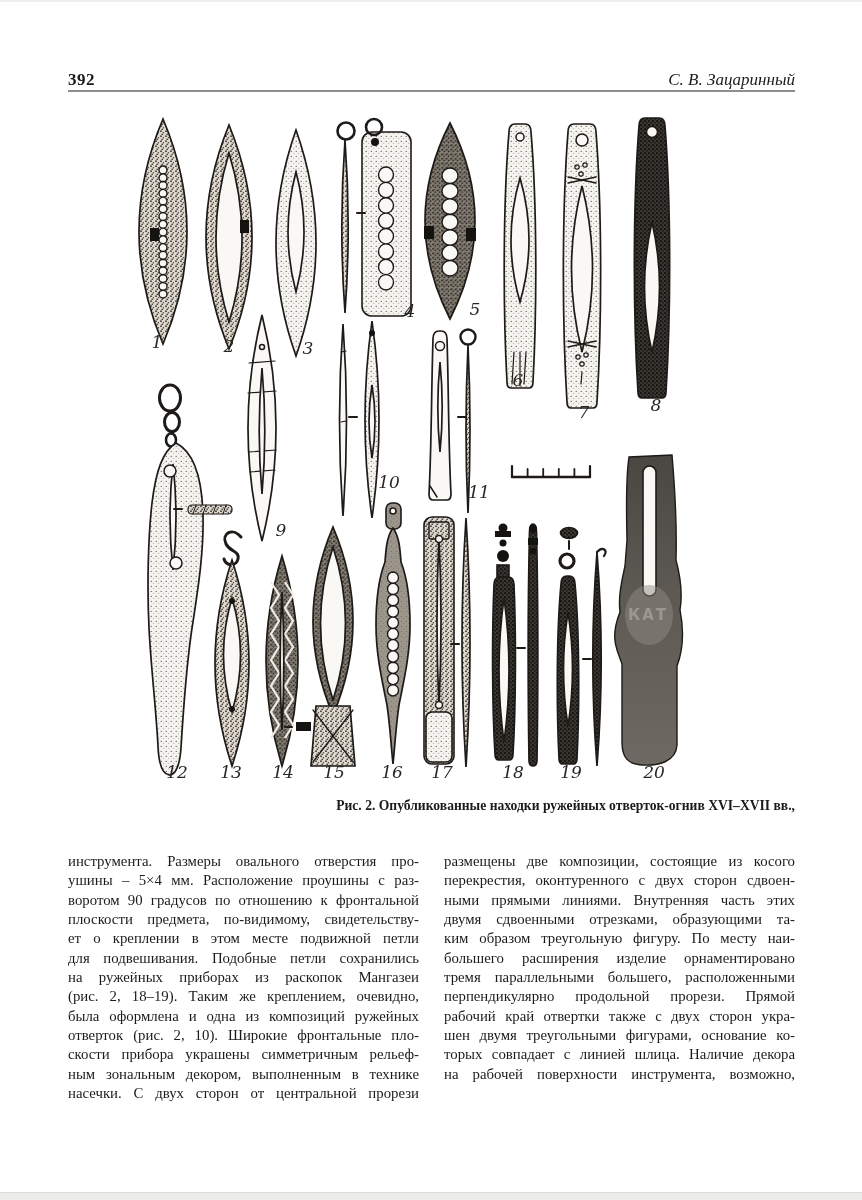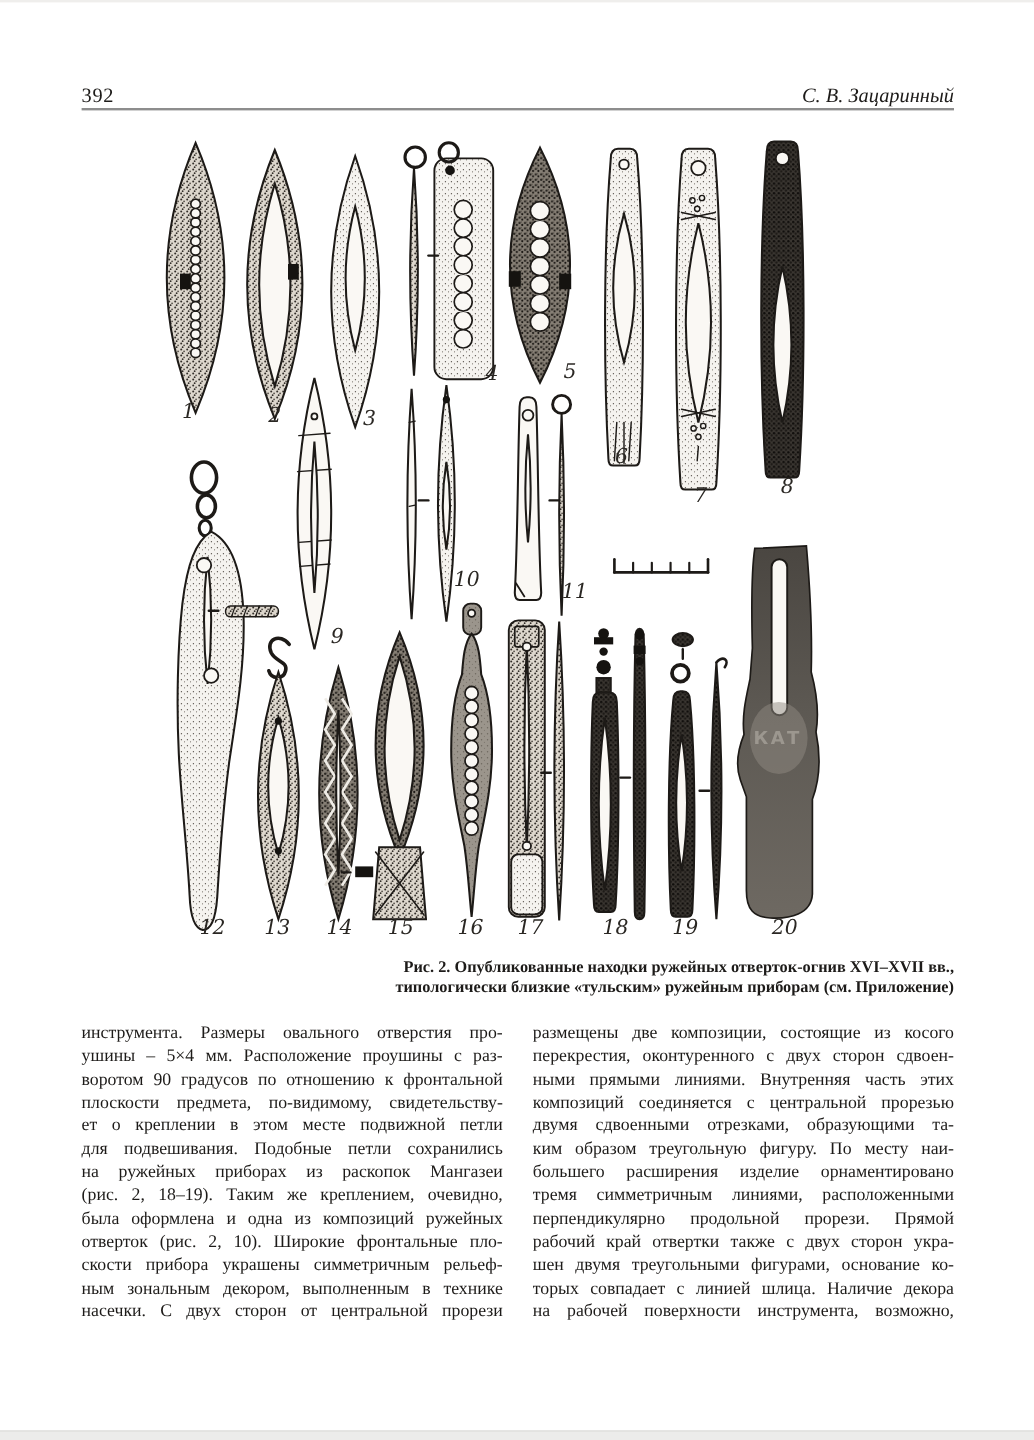--- a/index.html
+++ b/index.html
@@ -1,20 +1,20 @@
 <!DOCTYPE html>
 <html><head>
 <meta charset="utf-8">
 <style>
   html,body{margin:0;padding:0;background:#ffffff;}
   .page{position:relative;width:862px;height:1200px;background:#ffffff;overflow:hidden;
         font-family:"Liberation Serif", serif;color:#1d1b19;}
   .edge-top{position:absolute;left:0;top:0;width:862px;height:2px;background:#efeeec;}
   .edge-bottom{position:absolute;left:0;top:1192px;width:862px;height:8px;background:#ececea;border-top:1px solid #dcdcda;}
-  .hdr-num{position:absolute;left:68px;top:70px;font-size:17px;font-weight:normal;letter-spacing:.5px;}
+  .hdr-num{position:absolute;left:68px;top:70px;font-size:17px;font-weight:bold;letter-spacing:.5px;}
   .hdr-author{position:absolute;right:67px;top:70px;font-size:17px;font-style:italic;}
   .hdr-rule{position:absolute;left:68px;top:90px;width:727px;height:2px;background:#8d8d8d;}
   .figure-layer{position:absolute;left:0;top:0;width:862px;height:1200px;pointer-events:none;}
   .caption{position:absolute;left:68px;top:798px;width:727px;text-align:right;
            font-size:13.6px;font-weight:bold;line-height:16.5px;}
   .columns{position:absolute;left:68px;top:852px;width:727px;display:flex;gap:25px;}
   .col{width:358px;font-size:14.8px;line-height:19.35px;}
   .tl{text-align:justify;text-align-last:justify;white-space:nowrap;}
   .fig-num{font-family:"DejaVu Serif", serif;font-style:italic;font-size:17px;fill:#2a2723;}
   .wm{font-family:"DejaVu Sans", sans-serif;font-weight:bold;letter-spacing:2px;}
@@ -262,21 +262,20 @@
           <line x1="543.2" y1="477" x2="543.2" y2="469" stroke="#1d1a17" stroke-width="1.8" stroke-linecap="round"></line>
           <line x1="558.8" y1="477" x2="558.8" y2="469" stroke="#1d1a17" stroke-width="1.8" stroke-linecap="round"></line>
           <line x1="574.4" y1="477" x2="574.4" y2="469" stroke="#1d1a17" stroke-width="1.8" stroke-linecap="round"></line>
           <line x1="590" y1="477" x2="590" y2="466" stroke="#1d1a17" stroke-width="2.2" stroke-linecap="round"></line>
         </g>
       </g>
   </svg>
 
   <div class="caption">
     <div>Рис. 2. Опубликованные находки ружейных отверток-огнив XVI–XVII вв.,</div>
-    <div>типологически близкие «тульским» ружейным приборам (см. Приложение)</div>
   </div>
 
   <div class="columns">
     <div class="col" id="col-left">
         <div class="tl">инструмента. Размеры овального отверстия про-</div>
         <div class="tl">ушины – 5×4 мм. Расположение проушины с раз-</div>
         <div class="tl">воротом 90 градусов по отношению к фронтальной</div>
         <div class="tl">плоскости предмета, по-видимому, свидетельству-</div>
         <div class="tl">ет о креплении в этом месте подвижной петли</div>
         <div class="tl">для подвешивания. Подобные петли сохранились</div>
@@ -285,25 +284,24 @@
         <div class="tl">была оформлена и одна из композиций ружейных</div>
         <div class="tl">отверток (рис. 2, 10). Широкие фронтальные пло-</div>
         <div class="tl">скости прибора украшены симметричным рельеф-</div>
         <div class="tl">ным зональным декором, выполненным в технике</div>
         <div class="tl">насечки. С двух сторон от центральной прорези</div>
       </div>
     <div class="col" id="col-right">
         <div class="tl">размещены две композиции, состоящие из косого</div>
         <div class="tl">перекрестия, оконтуренного с двух сторон сдвоен-</div>
         <div class="tl">ными прямыми линиями. Внутренняя часть этих</div>
-        <div class="tl">композиций соединяется с центральной прорезью</div>
         <div class="tl">двумя сдвоенными отрезками, образующими та-</div>
         <div class="tl">ким образом треугольную фигуру. По месту наи-</div>
         <div class="tl">большего расширения изделие орнаментировано</div>
-        <div class="tl">тремя симметричным линиями, расположенными</div>
+        <div class="tl">тремя параллельными большего, расположенными</div>
         <div class="tl">перпендикулярно продольной прорези. Прямой</div>
         <div class="tl">рабочий край отвертки также с двух сторон укра-</div>
         <div class="tl">шен двумя треугольными фигурами, основание ко-</div>
         <div class="tl">торых совпадает с линией шлица. Наличие декора</div>
         <div class="tl">на рабочей поверхности инструмента, возможно,</div>
       </div>
   </div>
 
   <div class="edge-bottom"></div>
 </div>

